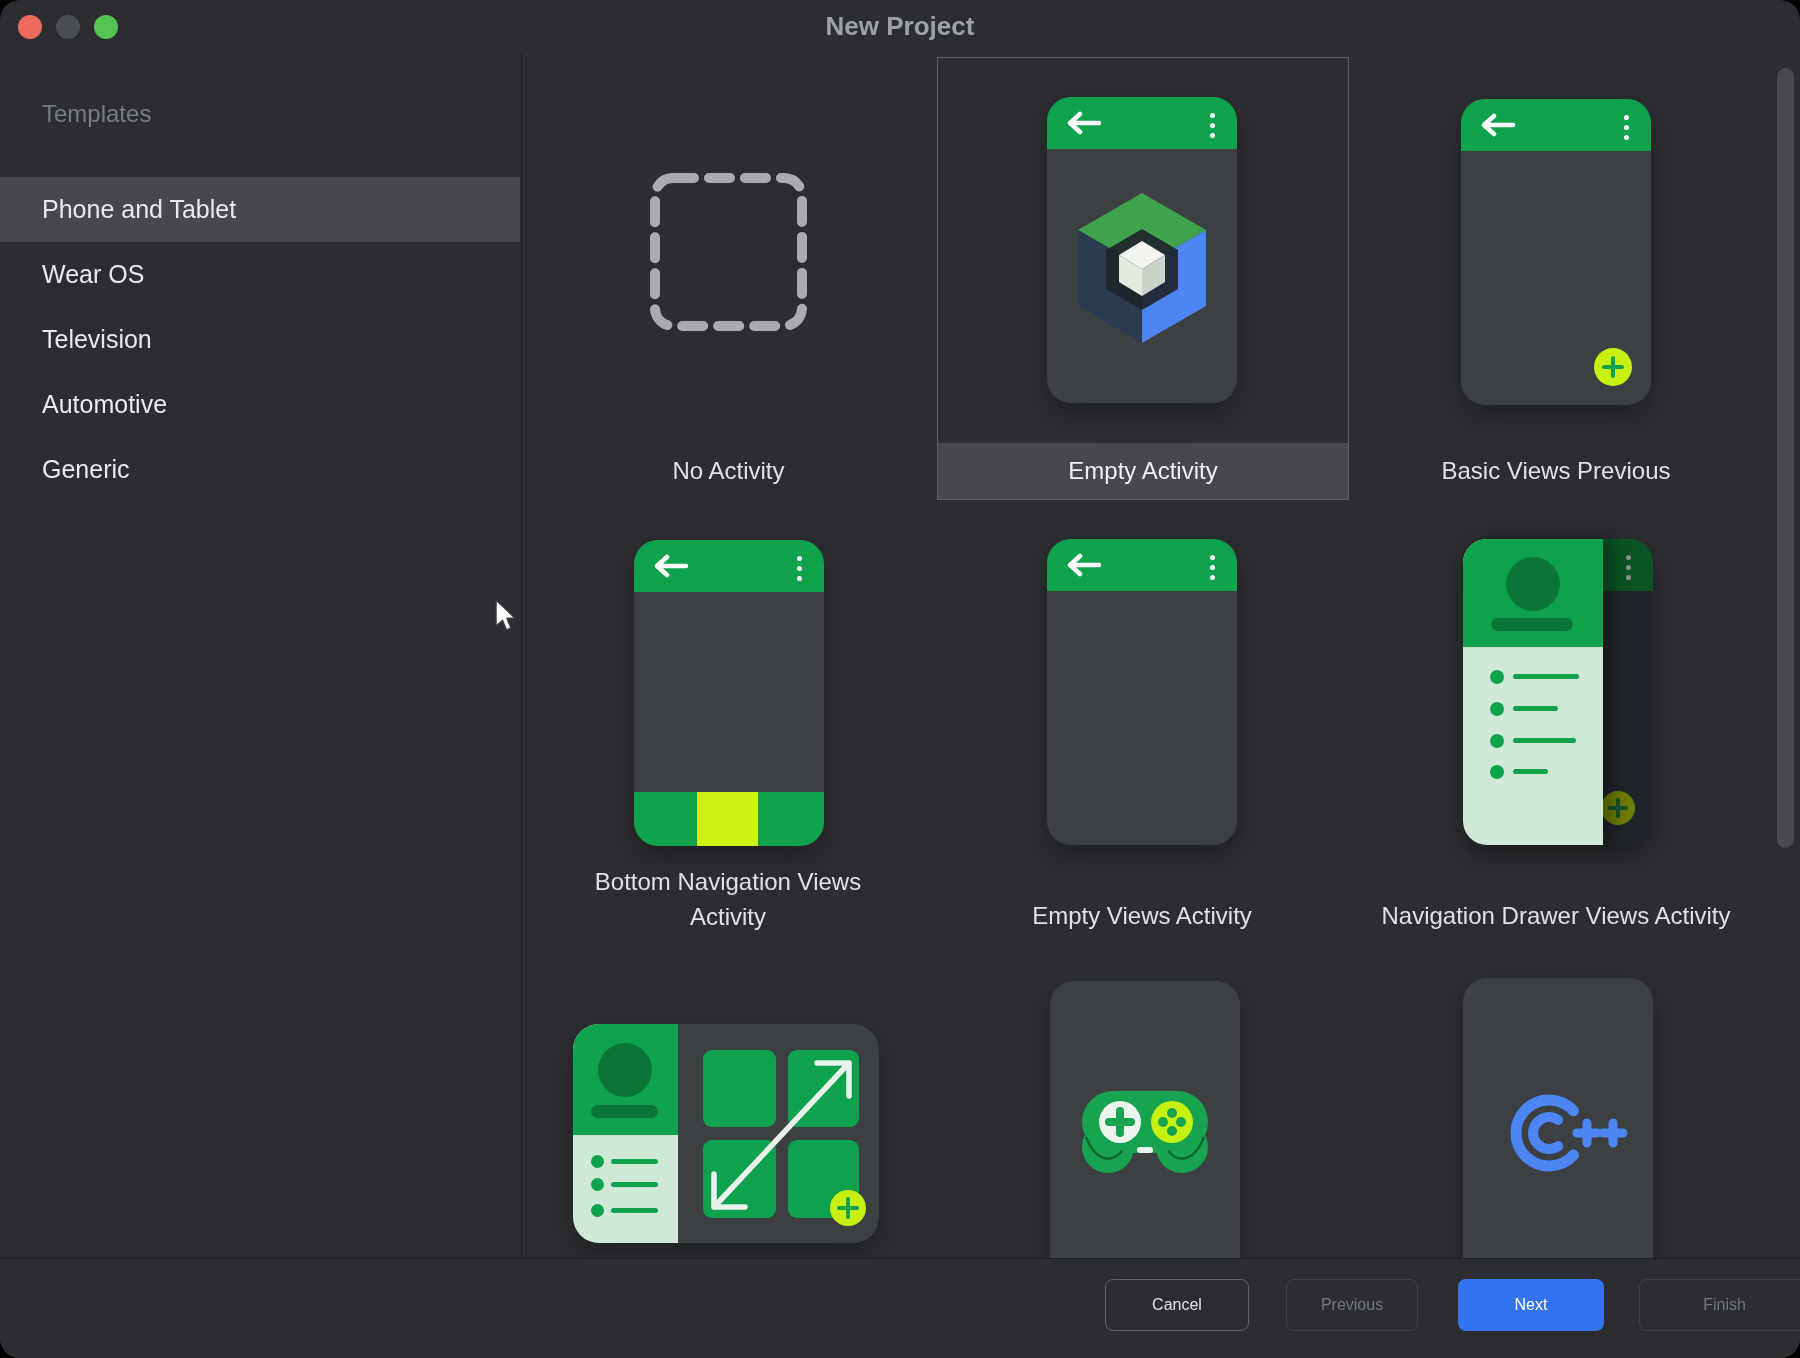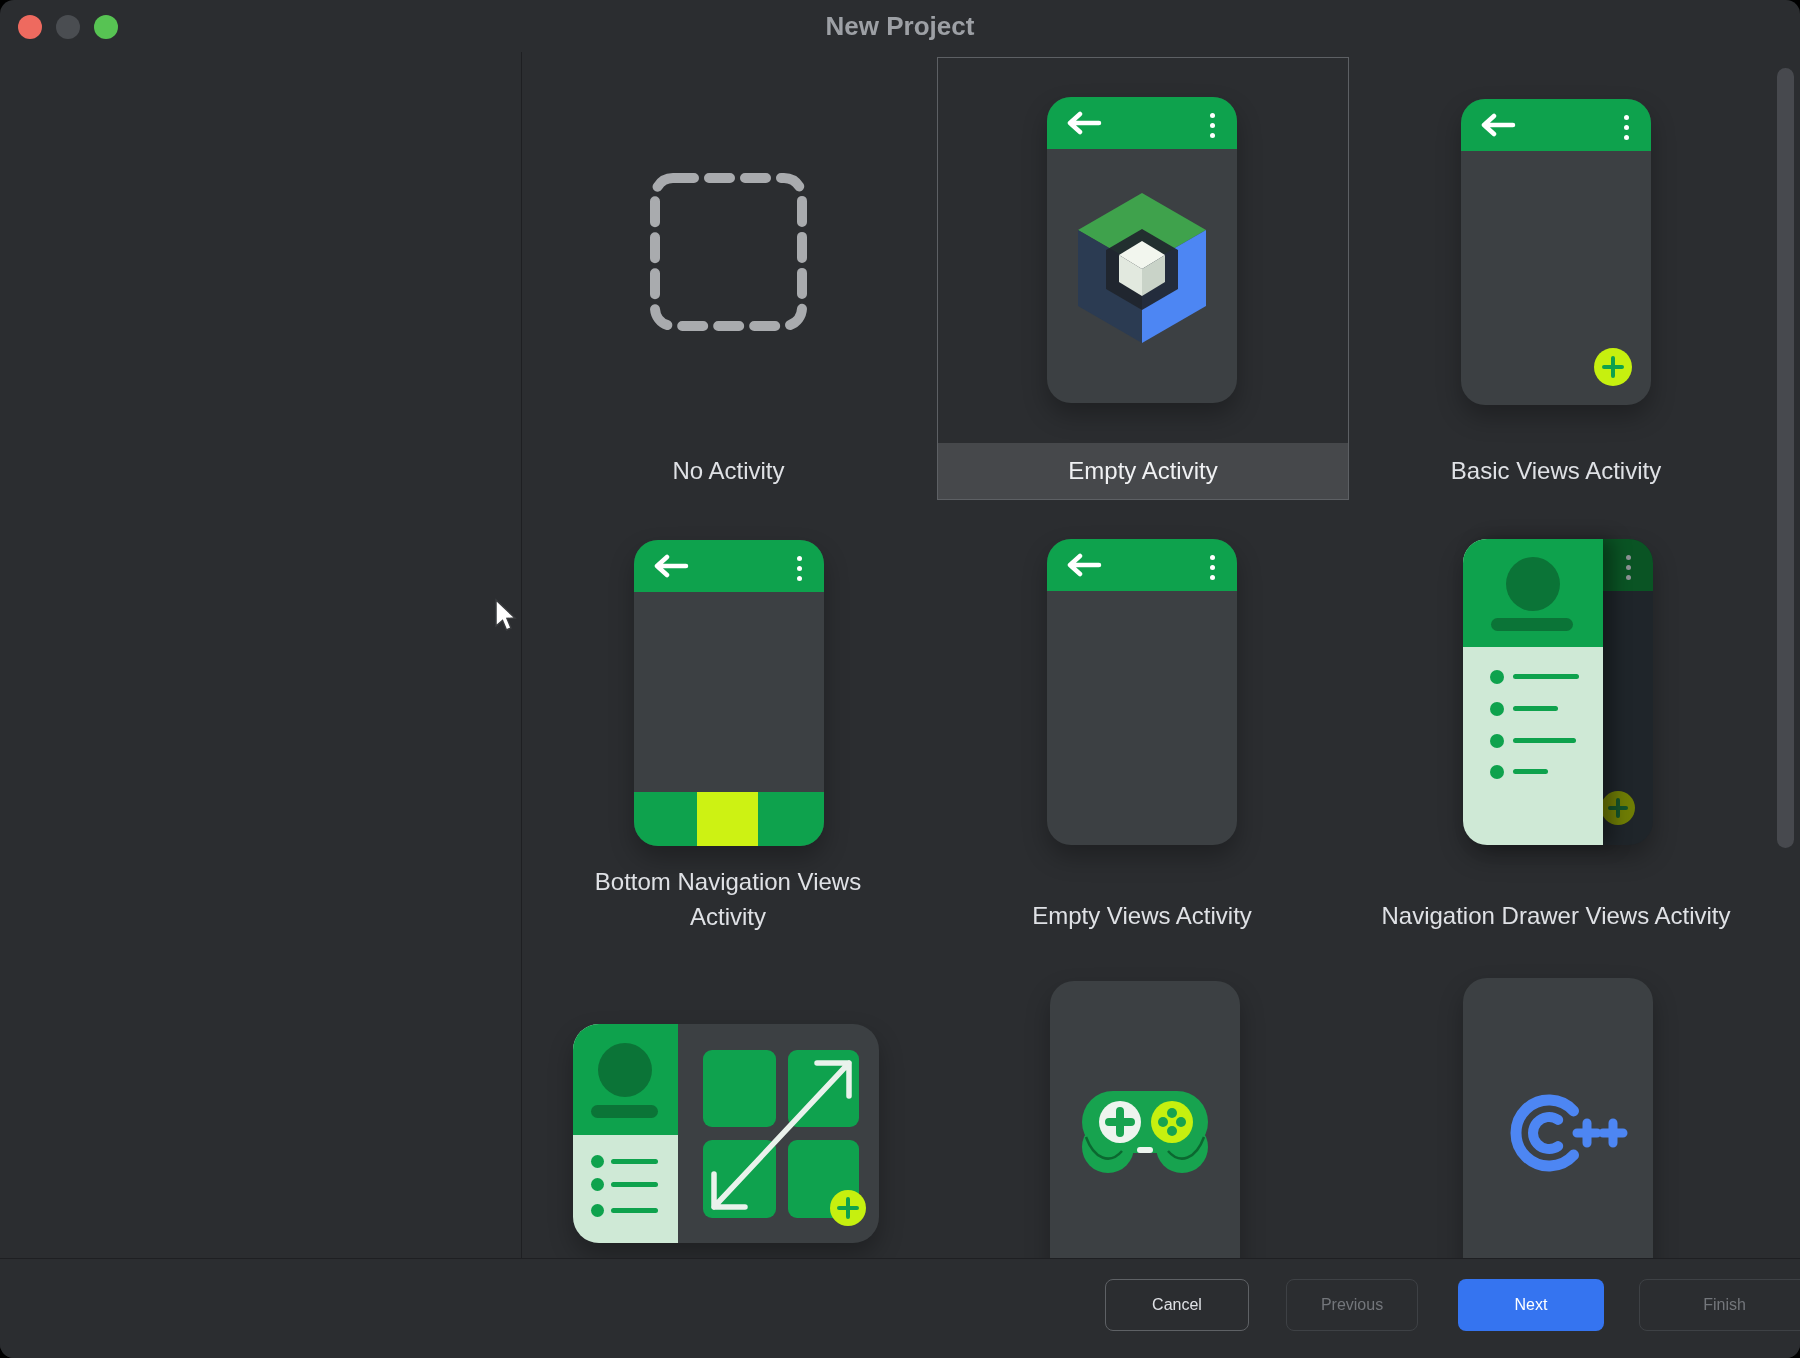--- a/index.html
+++ b/index.html
@@ -6,21 +6,21 @@
     --bg:#2B2D30; --panel:#2B2D30; --divider:#1E1F22;
     --green:#0EA24D; --green-dark:#0B7437; --green-dim:#0A5424;
     --lime:#C6F00F; --mint:#CFE9D6; --body:#3C4043;
     --text:#DFE1E5; --muted:#7A7D82; --disabled:#73767B;
     --blue:#3574F0; --sel:#46484B; --sel-border:#5D6064;
   }
   *{margin:0;padding:0;box-sizing:border-box;}
   html,body{background:#000;}
   body{font-family:"Liberation Sans",sans-serif;}
   #window{position:relative;width:1800px;height:1358px;background:var(--bg);
-          border-radius:14px;overflow:hidden;}
+          border-radius:20px;overflow:hidden;}
 
   
   .titlebar{position:absolute;left:0;top:0;width:100%;height:52px;}
   .light{position:absolute;top:15px;width:24px;height:24px;border-radius:50%;}
   .light.close{left:18px;background:#EE6A5F;}
   .light.min{left:56px;background:#4A4D51;}
   .light.zoom{left:94px;background:#57C353;}
   .win-title{position:absolute;left:0;top:0;width:100%;height:52px;line-height:52px;
              text-align:center;font-size:26px;font-weight:bold;color:#9DA0A5;}
 
@@ -97,20 +97,30 @@
 
 <div id="window">
 
   <div class="titlebar">
     <div class="light close"></div>
     <div class="light min"></div>
     <div class="light zoom"></div>
     <div class="win-title">New Project</div>
   </div>
 
+  <div class="sidebar">
+    <div class="side-header">Templates</div>
+    <div class="side-items">
+      <div class="side-item selected">Phone and Tablet</div>
+      <div class="side-item">Wear OS</div>
+      <div class="side-item">Television</div>
+      <div class="side-item">Automotive</div>
+      <div class="side-item">Generic</div>
+    </div>
+  </div>
 
   <div class="main">
 
     <div class="sel-cell">
       <div class="sel-strip"></div>
     </div>
 
     <div>
       <svg style="position:absolute;left:127px;top:120px;" width="159" height="160" viewBox="0 0 159 160">
         <rect x="6" y="6" width="147" height="148" rx="18" fill="none" stroke="#A9ABAE" stroke-width="10" stroke-dasharray="21 15" stroke-linecap="round"></rect>
@@ -154,21 +164,21 @@
               <span></span>
               <span></span>
             </div>
         </div>
         <div class="fab" style="left:133px;top:249px;width:38px;height:38px;">
           <svg width="22" height="22">
               <path d="M11 2 V20 M2 11 H20" stroke="#0EA24D" stroke-width="4" stroke-linecap="round"></path>
             </svg>
         </div>
       </div>
-      <div class="card-label" style="left:827px;top:404px;width:414px;">Basic Views Activity</div>
+      <div class="card-label" style="left:827px;top:404px;width:414px;">Basic Views Previous</div>
     </div>
 
     <div>
       <div class="phone" style="left:112px;top:488px;">
         <div class="toolbar">
           <svg class="back" width="38" height="24">
             <path d="M34 12 H5 M15 3 L5 12 L15 21" stroke="#fff" stroke-width="4.5" fill="none" stroke-linecap="round" stroke-linejoin="round"></path>
           </svg>
           <div class="kebab">
               <span></span>

